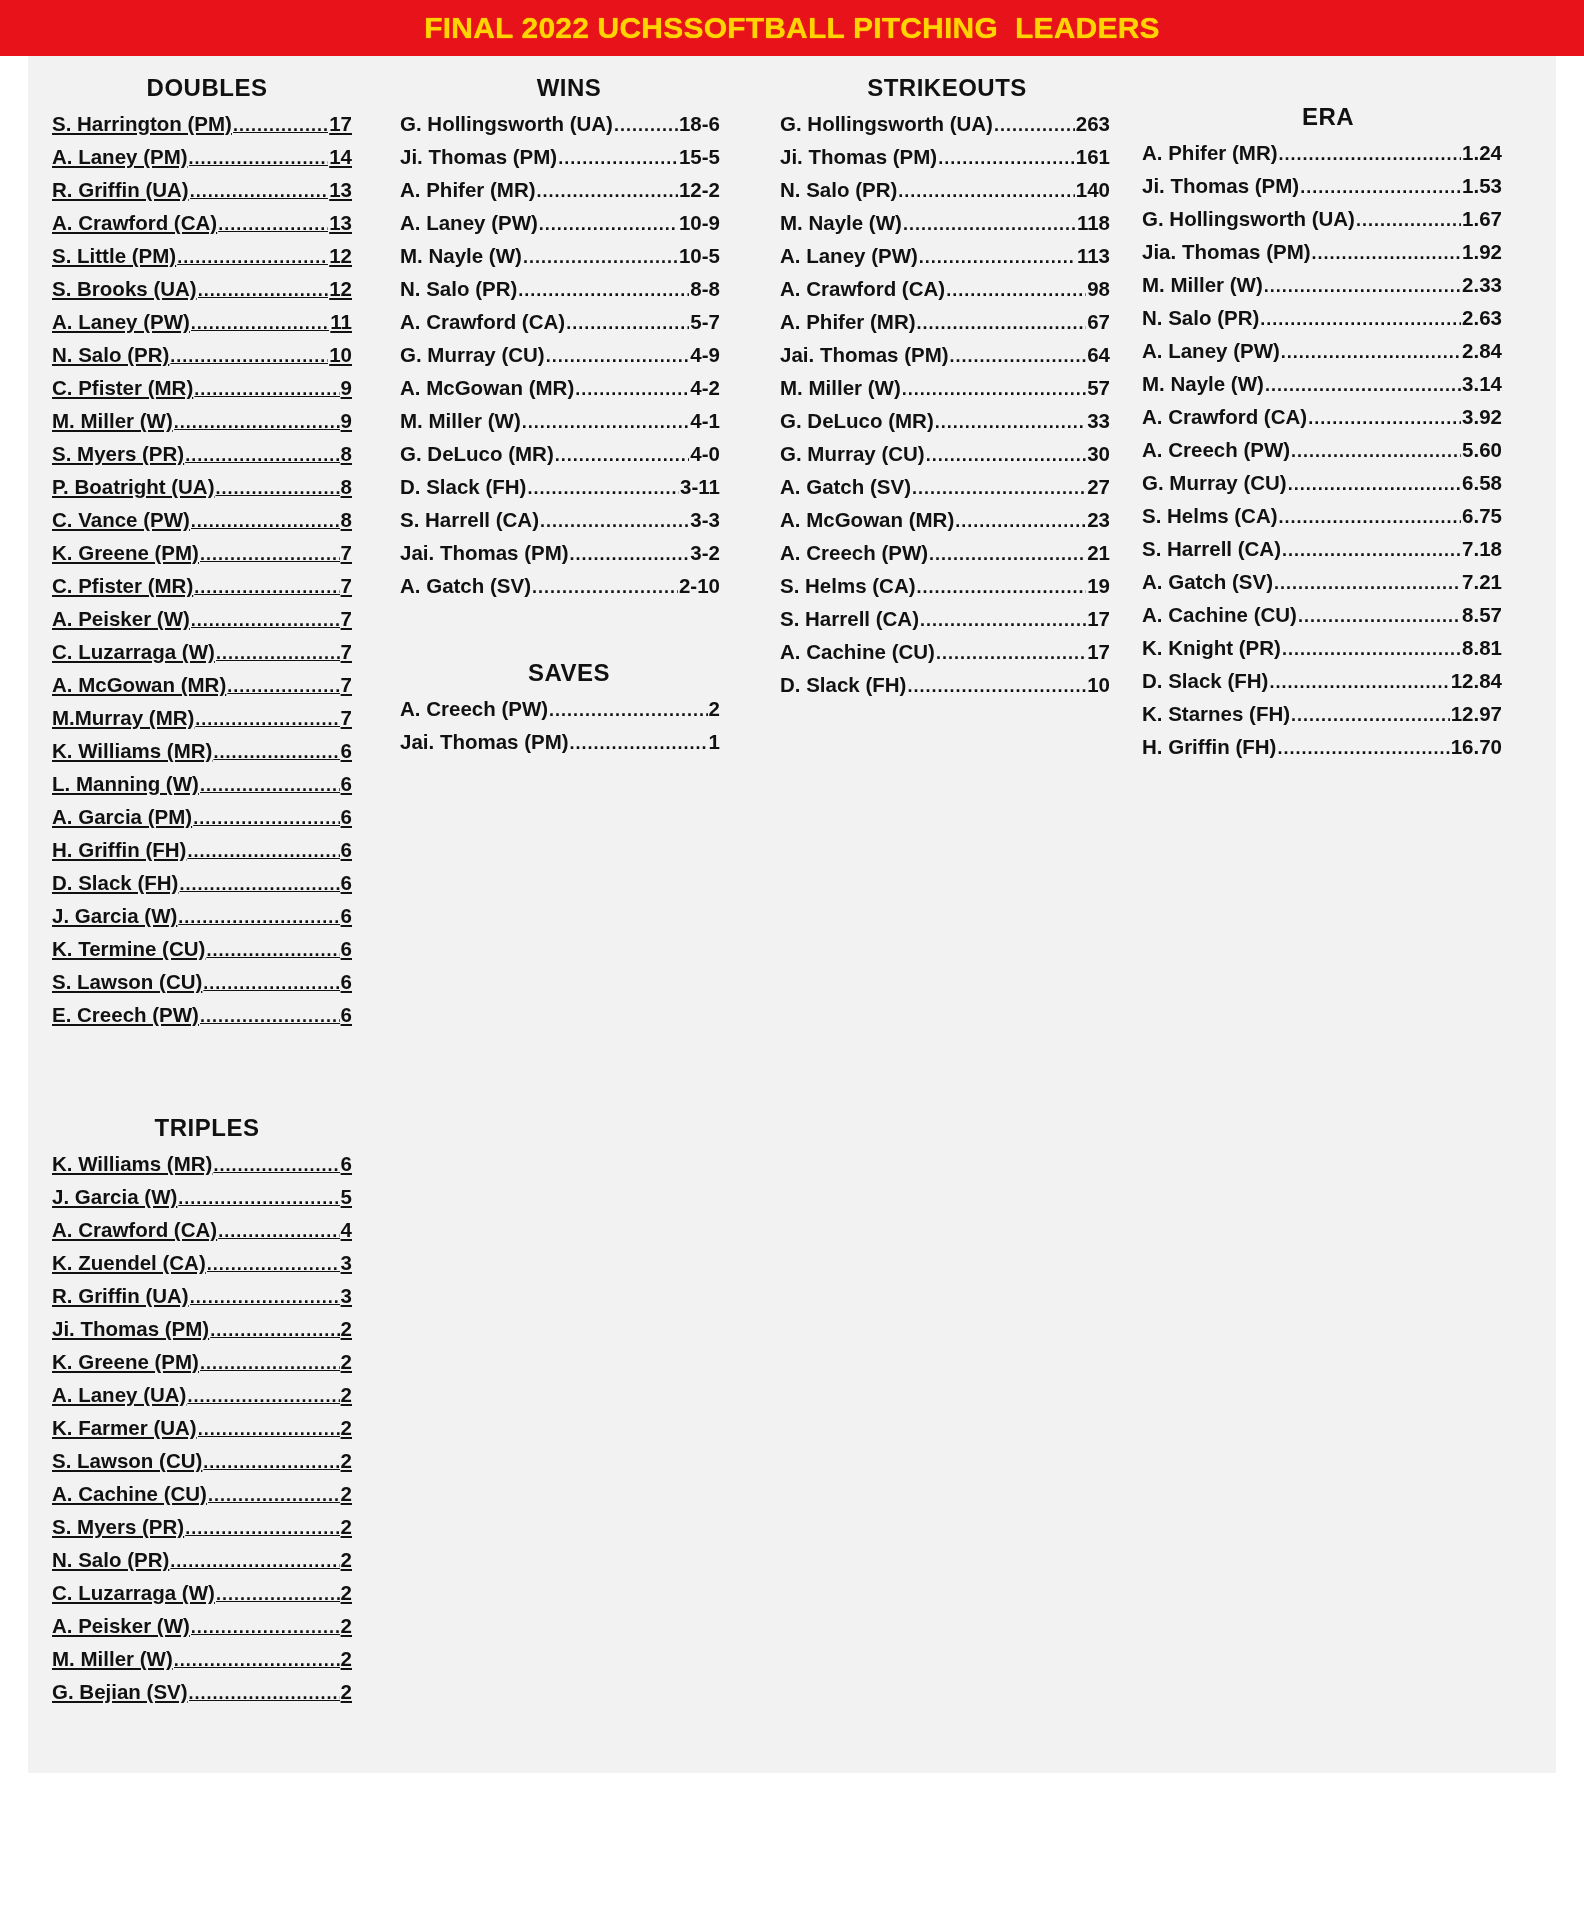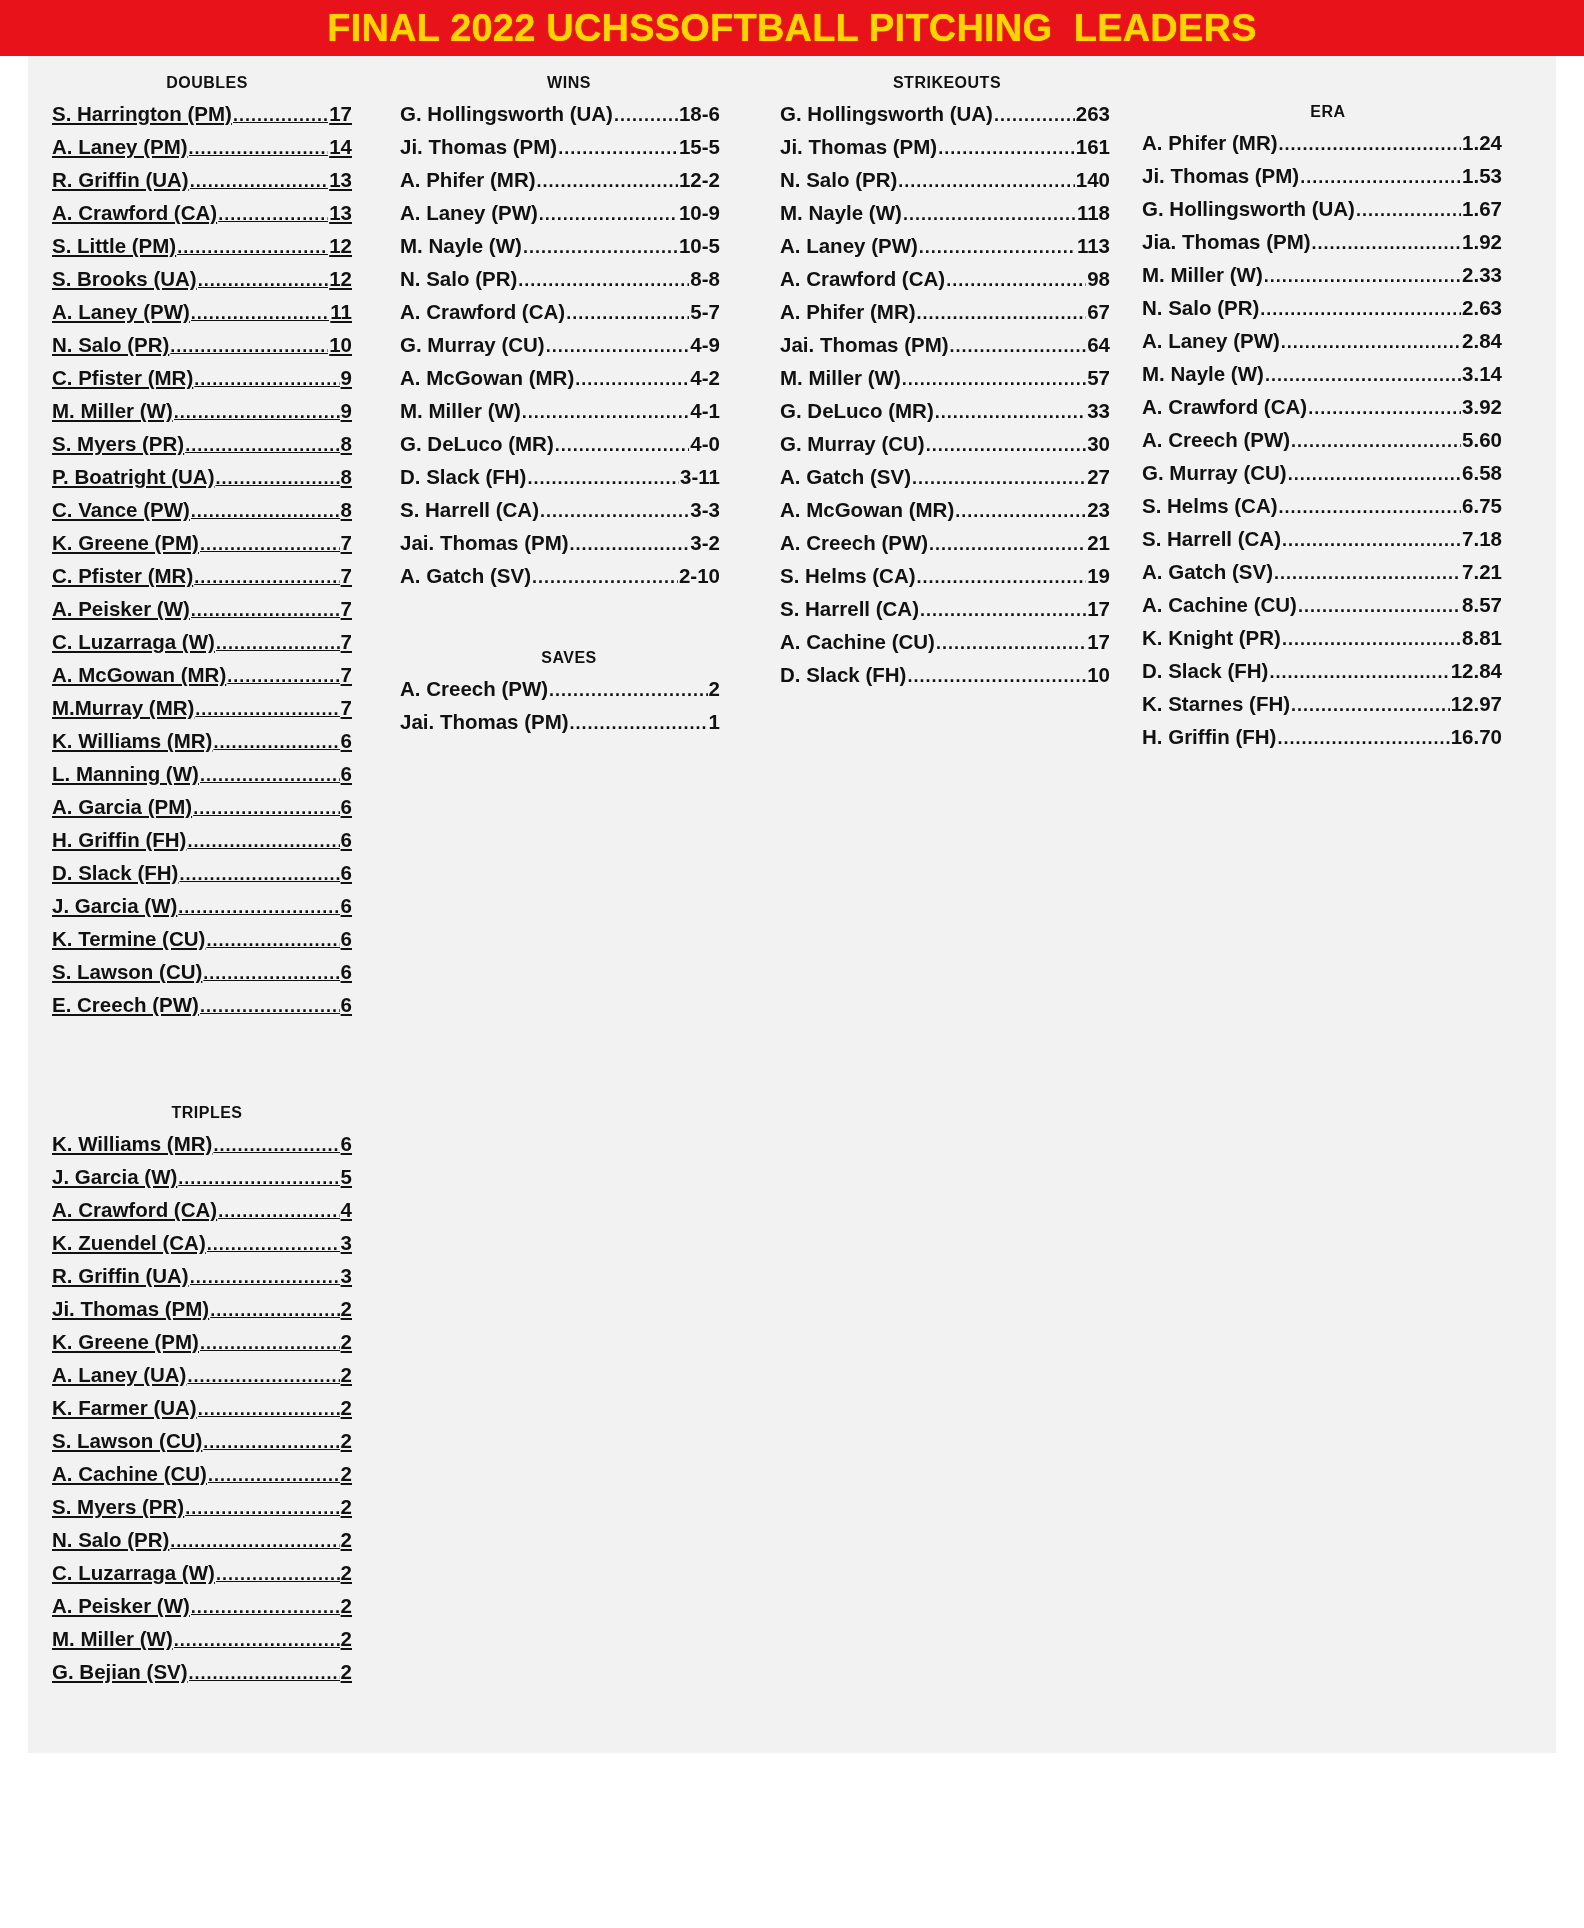--- a/index.html
+++ b/index.html
@@ -32,21 +32,21 @@
   .banner {
     background: #e8131a;
     height: 56px;
     display: flex;
     align-items: center;
     justify-content: center;
     position: relative;
   }
   .banner-title {
     color: #ffd400;
-    font-size: 38px;
+    font-size: 30px;
     font-weight: bold;
     letter-spacing: 0.2px;
     font-family: "Liberation Sans", sans-serif;
     white-space: pre;
     text-shadow: 0 0 1px #ffd400;
   }
 
   .columns {
     display: flex;
     align-items: flex-start;
@@ -54,21 +54,21 @@
   }
   .col {
     box-sizing: border-box;
   }
   .col-doubles { width: 380px; padding-left: 52px; }
   .col-wins    { width: 370px; padding-left: 20px; }
   .col-ks      { width: 368px; padding-left: 30px; }
   .col-era     { width: 420px; padding-left: 24px; margin-top: 29px; }
 
   .sec-title {
-    font-size: 16px;
+    font-size: 24px;
     font-weight: bold;
     text-align: center;
     letter-spacing: 0.5px;
     margin: 6px 0 6px 0;
     color: #111111;
   }
   .sec-title.doubles { margin-left: -18px; }
   .sec-title.wins { margin-left: -12px; }
   .sec-title.ks { margin-left: -4px; }
   .sec-title.era { margin-left: -24px; }

